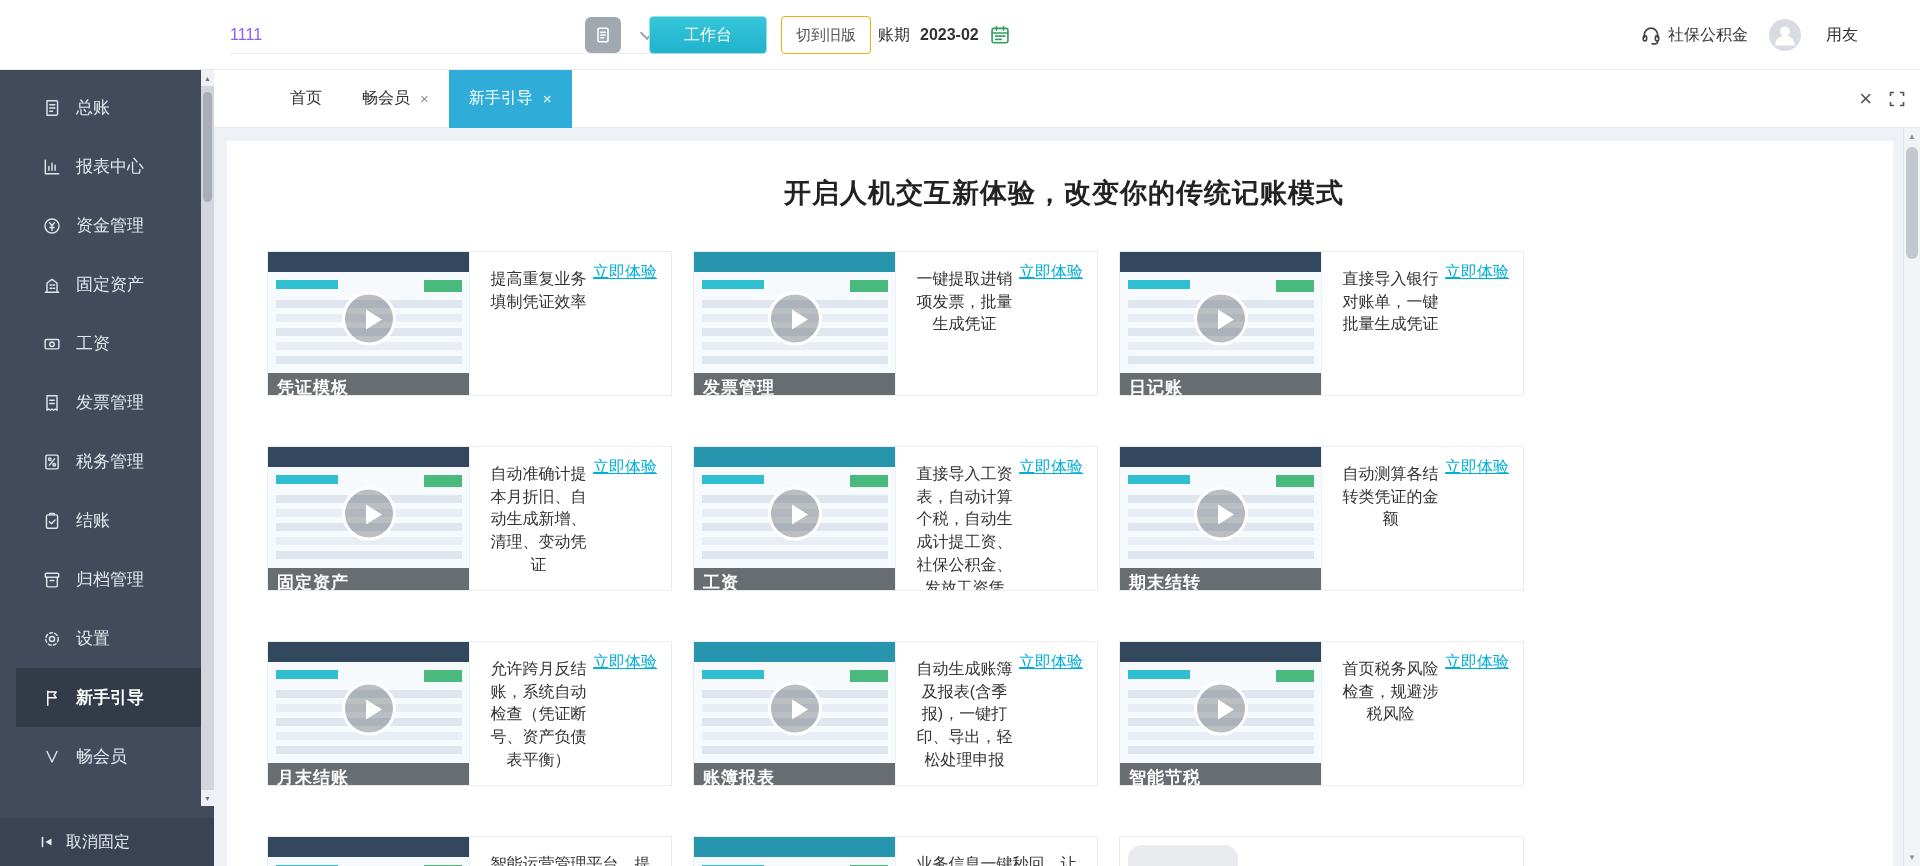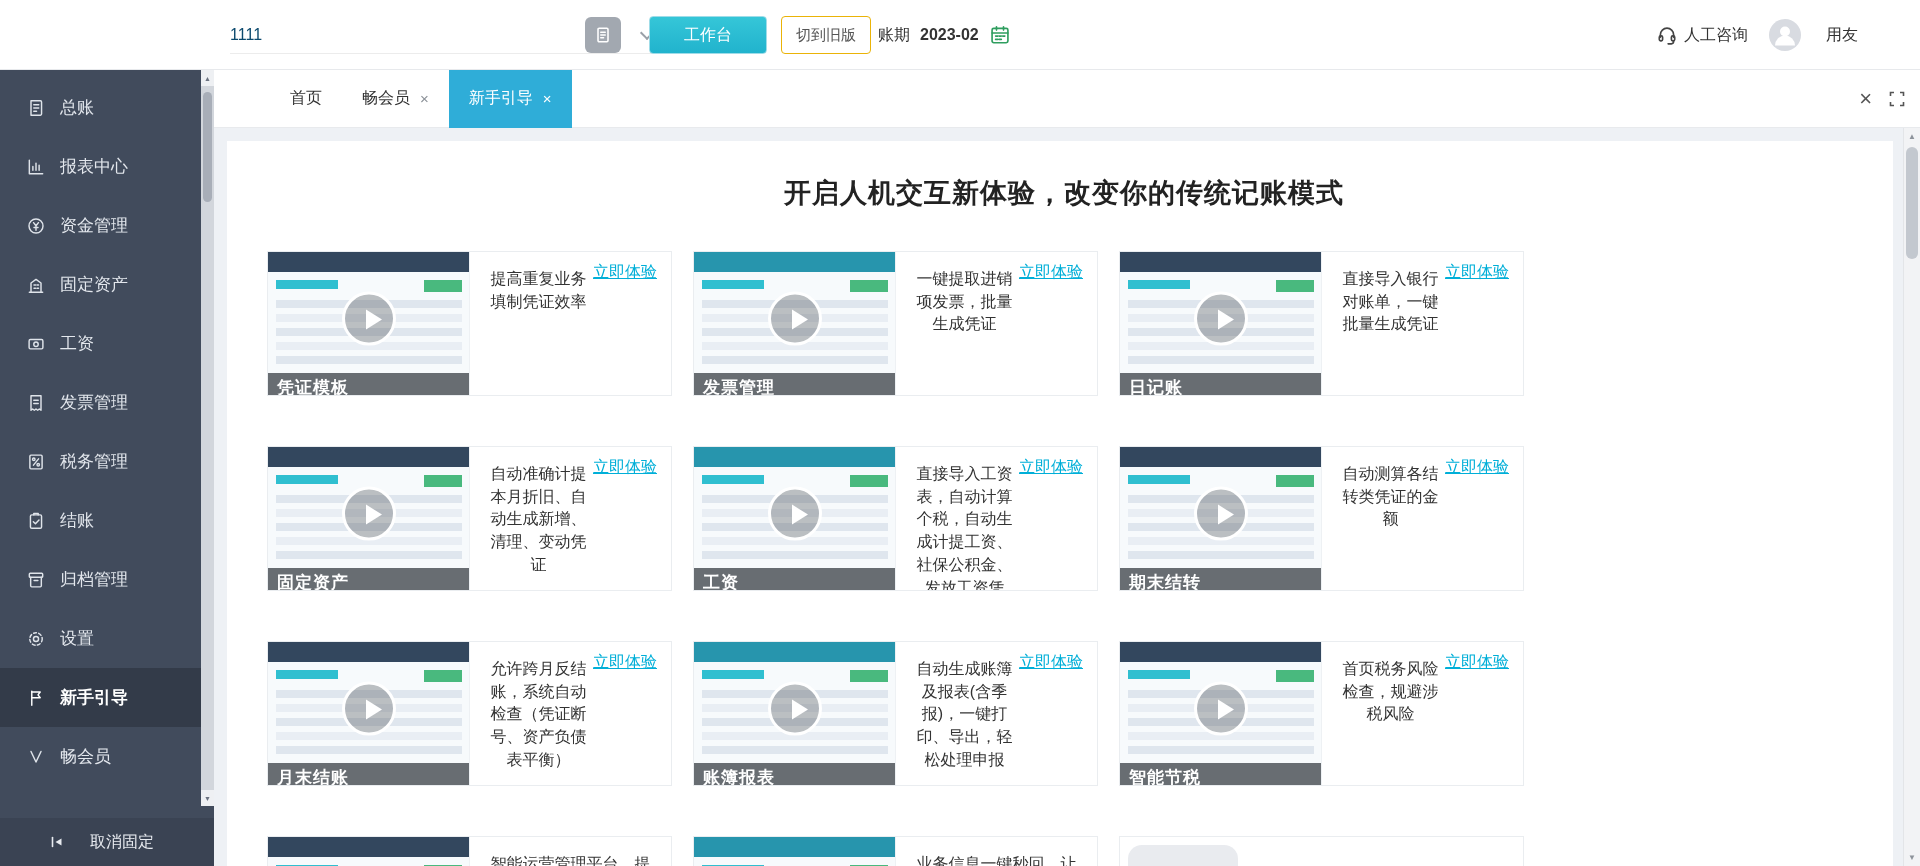--- a/index.html
+++ b/index.html
@@ -7,51 +7,51 @@
   body { font-family:"Liberation Sans","DejaVu Sans",sans-serif; background:#fff; overflow:hidden; color:#333; }
   .app { position:relative; width:1920px; height:866px; overflow:hidden; background:#fff; }
 
   
   .topbar { position:absolute; top:0; left:0; width:100%; height:70px; background:#fff; border-bottom:1px solid #e7e9ec; z-index:6; }
   .logo { position:absolute; left:0; top:0; width:214px; height:70px; background:linear-gradient(120deg,#35cfc0,#1db4dc); display:flex; align-items:center; gap:10px; padding-left:16px; color:#fff; }
   .logo svg { width:34px; height:34px; flex:none; }
   .logo-text { font-size:21px; font-weight:700; letter-spacing:1px; white-space:nowrap; }
 
   .company-select { position:absolute; left:230px; top:17px; width:430px; height:37px; display:flex; align-items:center; justify-content:space-between; border-bottom:1px solid #ececec; cursor:pointer; }
-  .company-select .val { font-size:16px; color:#0c4a6e; }
+  .company-select .val { font-size:16px; color:#8b5cf6; }
   .chev { width:10px; height:10px; border-right:2px solid #9aa0a8; border-bottom:2px solid #9aa0a8; transform:rotate(45deg); margin:-4px 8px 0 0; }
 
   .doc-badge { position:absolute; left:585px; top:17px; width:36px; height:36px; border-radius:6px; background:#a2a8b0; display:flex; align-items:center; justify-content:center; cursor:pointer; }
   .doc-badge svg { width:20px; height:20px; }
 
   .btn { position:absolute; top:16px; height:38px; border-radius:4px; font-size:16px; display:flex; align-items:center; justify-content:center; cursor:pointer; }
   .btn-workbench { left:649px; width:118px; color:#fff; background:linear-gradient(180deg,#35c6d8,#21b3cd); border:1px solid #9fdce8; }
   .btn-old { left:781px; width:90px; background:#fff; border:1px solid #eab308; color:#555; font-size:15px; }
 
   .period { position:absolute; left:878px; top:0; height:70px; display:flex; align-items:center; gap:10px; font-size:16px; color:#333; }
   .period .pv { font-weight:600; cursor:pointer; }
   .period svg { width:22px; height:22px; cursor:pointer; }
 
   .support { position:absolute; right:172px; top:0; height:70px; display:flex; align-items:center; gap:6px; font-size:16px; color:#333; cursor:pointer; }
   .support svg { width:22px; height:22px; }
   .user { position:absolute; right:62px; top:0; height:70px; display:flex; align-items:center; gap:24px; font-size:16px; color:#333; cursor:pointer; }
   .user svg { width:34px; height:34px; }
 
   
   .sidebar { position:absolute; top:70px; left:0; width:214px; height:796px; background:#414b5c; z-index:5; }
-  .side-list { padding-top:8px; }
+  .side-list { padding-top:8px;padding-left:16px; }
   .side-item { height:59px; display:flex; align-items:center; gap:14px; padding-left:26px; color:#e3e7ed; font-size:17px; cursor:pointer; }
   .side-item svg { width:20px; height:20px; flex:none; stroke:#dfe4ea; fill:none; stroke-width:1.3; stroke-linecap:round; stroke-linejoin:round; }
   .side-item.active { background:#333b49; color:#fff; font-weight:700; }
   .side-item.active svg { stroke:#fff; }
   .side-scroll { position:absolute; top:0; right:0; width:13px; height:736px; background:#d2d6dc; }
   .side-scroll .arr { position:absolute; left:0; width:13px; height:16px; background:#eef0f3; color:#6b7280; display:flex; align-items:center; justify-content:center; font-size:7px; cursor:pointer; }
   .side-scroll .arr.up { top:0; } .side-scroll .arr.down { bottom:0; }
   .side-scroll .sthumb { position:absolute; left:2px; width:9px; top:22px; height:110px; border-radius:5px; background:#a8aeb8; cursor:pointer; }
-  .unpin { position:absolute; bottom:0; left:0; width:100%; height:48px; display:flex; align-items:center; gap:24px; padding-left:48px; color:#e8ebf0; font-size:16px; background:#3a4353; cursor:pointer; }
+  .unpin { position:absolute; bottom:0; left:0; width:100%; height:48px; display:flex; align-items:center; gap:10px; padding-left:38px; color:#e8ebf0; font-size:16px; background:#3a4353; cursor:pointer; }
   .unpin svg { width:18px; height:18px; stroke:#e8ebf0; fill:none; stroke-width:1.6; stroke-linecap:round; }
 
   
   .tabbar { position:absolute; top:70px; left:214px; right:0; height:58px; background:#fff; display:flex; align-items:center; padding-left:56px; border-bottom:1px solid #e8eaed; z-index:4; }
   .tab { height:58px; padding:0 20px; font-size:16px; color:#333; display:flex; align-items:center; gap:10px; cursor:pointer; white-space:nowrap; }
   .tab .x { color:#8a9097; font-size:15px; line-height:1; }
   .tab.active { background:#2fadd8; color:#fff; }
   .tab.active .x { color:#fff; }
   .tab-right { position:absolute; right:6px; top:0; height:58px; display:flex; align-items:center; gap:16px; padding-right:8px; }
   .tab-right .closeall { font-size:22px; color:#555; cursor:pointer; line-height:1; }
@@ -123,21 +123,21 @@
         </svg>
     </div>
 
     <div class="support">
       <svg viewBox="0 0 20 20" fill="none" stroke="#444" stroke-width="1.5" stroke-linecap="round">
           <path d="M4 12V9.8a6 6 0 0 1 12 0V12"></path>
           <rect x="3" y="10.8" width="3" height="4.6" rx="1.2"></rect>
           <rect x="14" y="10.8" width="3" height="4.6" rx="1.2"></rect>
           <path d="M16 15.4v.6a2 2 0 0 1-2 2h-3"></path>
         </svg>
-      <span>人工咨询</span>
+      <span>社保公积金</span>
     </div>
 
     <div class="user">
       <svg viewBox="0 0 34 34">
           <circle cx="17" cy="17" r="16" fill="#d8dbe1"></circle>
           <circle cx="17" cy="13.5" r="5" fill="#fff"></circle>
           <path d="M7 27.5a10 10 0 0 1 20 0z" fill="#fff"></path>
         </svg>
       <span>用友</span>
     </div>

